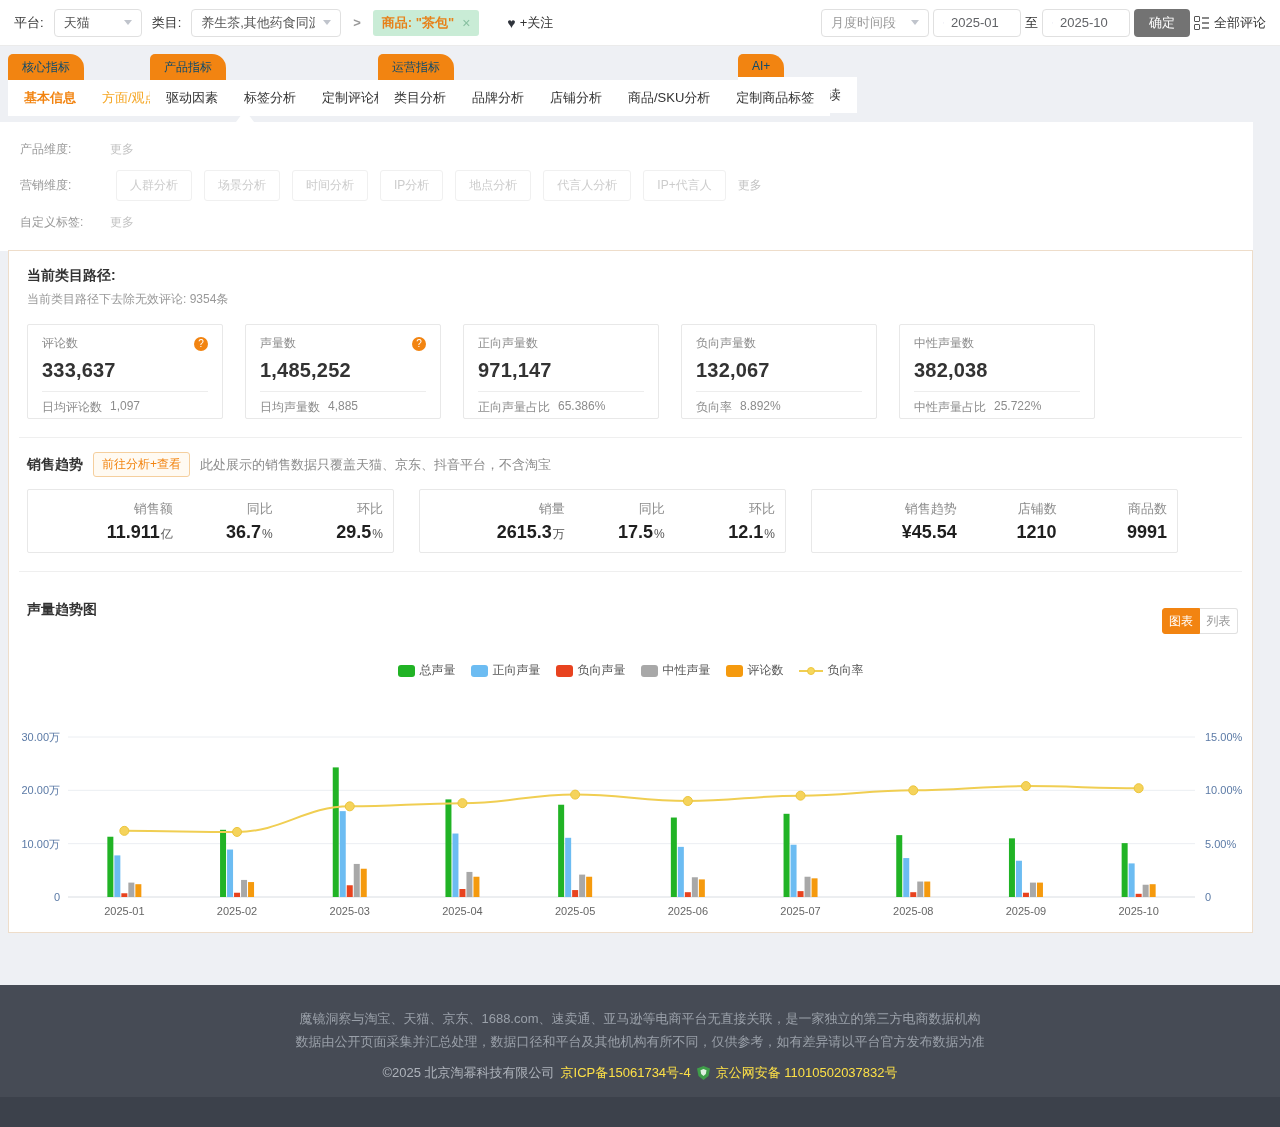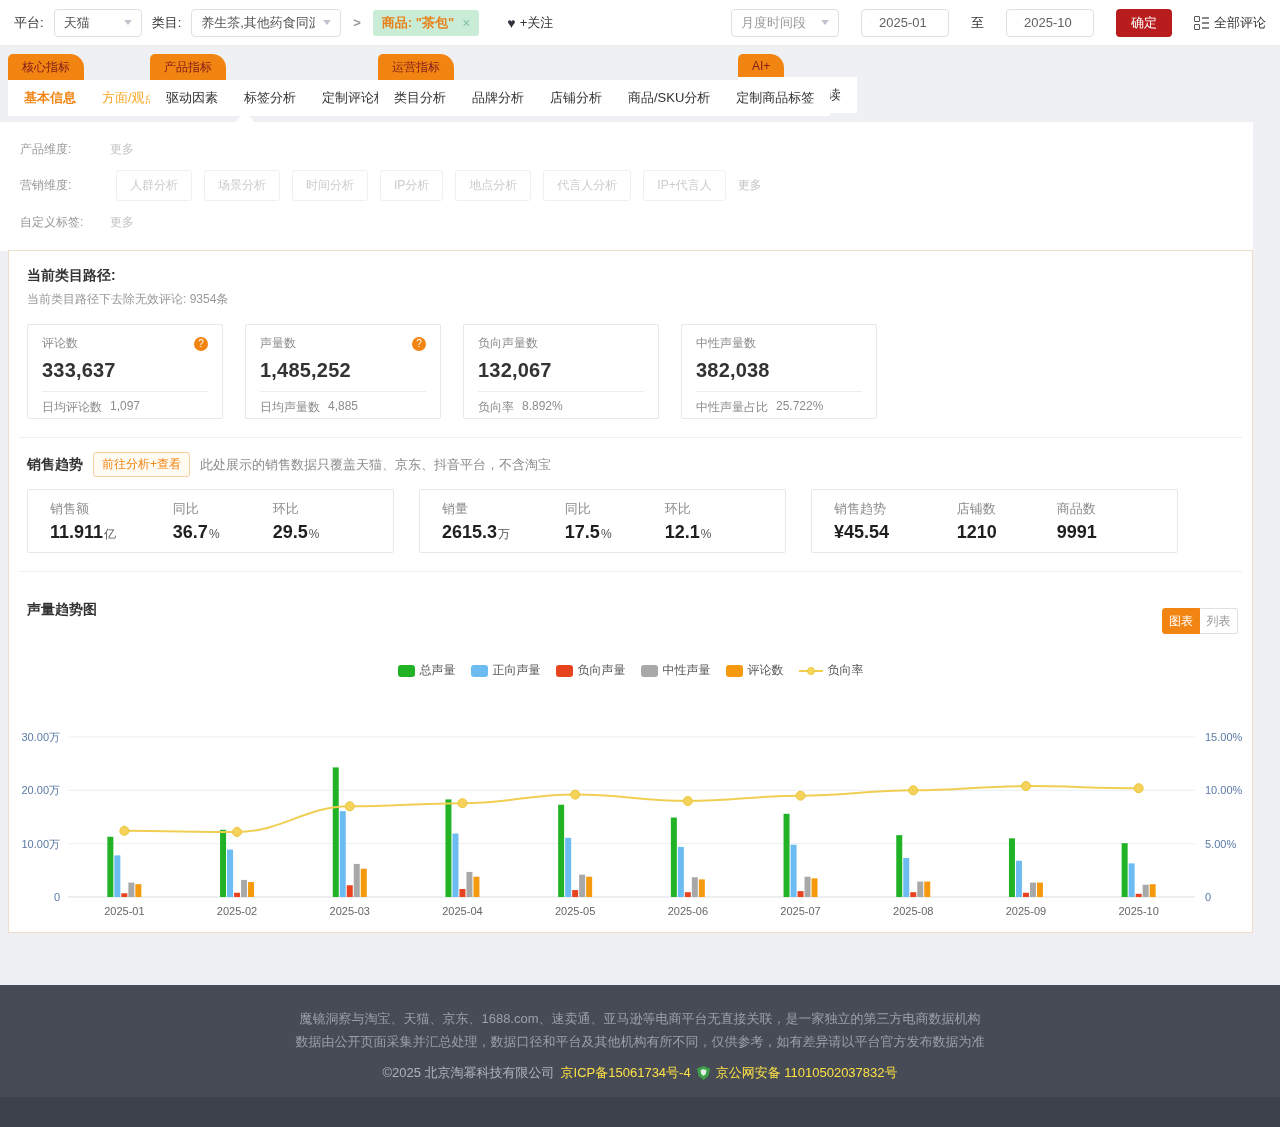--- a/index.html
+++ b/index.html
@@ -6,49 +6,49 @@
   html,body { width:1280px; height:1127px; }
   body {
     font-family:"Liberation Sans","DejaVu Sans",sans-serif;
     background:#eef0f4; color:#333; font-size:13px; position:relative; overflow:hidden;
   }
 
   
   .topbar { position:absolute; left:0; top:0; width:1280px; height:46px; background:#fff;
             border-bottom:1px solid #ebebeb; display:flex; align-items:center; padding:0 14px; }
   .tb-left { display:flex; align-items:center; gap:10px; flex:1; }
-  .tb-right { display:flex; align-items:center; gap:22px;justify-content:flex-end; }
+  .tb-right { display:flex; align-items:center; gap:4px;justify-content:flex-end; }
   .lbl { color:#333; }
   .selectbox { display:flex; align-items:center; justify-content:space-between; gap:8px;
                border:1px solid #e0e0e0; border-radius:4px; background:#fff; height:28px;
                padding:0 9px; color:#555; cursor:pointer; }
   .selectbox.sm { width:88px; }
   .selectbox.md { width:150px; }
   .selectbox.gray { color:#999; width:108px; }
   .caret-down { width:0; height:0; border-left:4px solid transparent; border-right:4px solid transparent;
                 border-top:5px solid #c0c4cc; flex:0 0 auto; }
   .sep { color:#999; font-weight:700; margin:0 2px; }
   .tag { background:#c9ecd6; border-radius:3px; height:26px; display:flex; align-items:center;
          gap:8px; padding:0 9px; }
   .tag b { color:#e78119; font-weight:700; }
   .tag-x { color:#87bfa0; font-size:14px; cursor:pointer; }
   .follow { display:flex; align-items:center; gap:4px; margin-left:18px; cursor:pointer; color:#333; }
   .heart { color:#2f333b; font-size:14px; }
   .dateinput { display:flex; align-items:center; gap:7px; border:1px solid #e0e0e0; border-radius:4px;
                background:#fff; height:28px; padding:0 9px; width:88px; }
   .dateinput input { border:none; outline:none; width:60px; font-size:13px; color:#606266;
                      font-family:inherit; background:transparent; }
-  .btn-primary { background:#b91c1c; color:#fff; border:none; border-radius:4px; height:28px;
+  .btn-primary { background:#737373; color:#fff; border:none; border-radius:4px; height:28px;
                  padding:0 15px; font-size:13px; cursor:pointer; font-family:inherit; }
   .allcomments { display:flex; align-items:center; gap:5px; cursor:pointer; color:#333; }
 
   
   .tabs-row { position:absolute; left:0; top:52px; width:1280px; height:72px; }
   .tabgroup { position:absolute; top:2px; }
-  .tabgroup .tg-label { display:inline-block; background:#f28411; color:#7f1d1d; font-size:12px;
+  .tabgroup .tg-label { display:inline-block; background:#f28411; color:#0c4a6e; font-size:12px;
                         padding:5px 14px 4px; border-radius:5px 14px 0 0; }
   .tabgroup .tg-items { background:#fff; height:33px; display:flex; align-items:center;
                         padding:18px 16px; gap:26px; white-space:nowrap; }
   .tg-item { color:#333; cursor:pointer; }
   .tg-item.active { color:#f28411; font-weight:700; }
   .tg-item.hl { color:#f5a623; }
   .tabs-caret { position:absolute; left:236px; top:110px; width:0; height:0;
                 border-left:9px solid transparent; border-right:9px solid transparent;
                 border-bottom:12px solid #fff; }
 
@@ -79,21 +79,21 @@
   .hr { border:none; border-top:1px solid #efefef; margin:18px 0 14px; }
 
   .sales-head { display:flex; align-items:center; gap:10px; margin-left:8px; }
   .sales-title, .chart-title { font-size:14px; font-weight:700; color:#333;text-align:right; }
   .badge { border:1px solid #f5cf9e; background:#fffaf2; color:#f28411; font-size:12px;
            border-radius:3px; padding:3px 8px; cursor:pointer; }
   .sales-note { color:#8c8c8c; font-size:13px; }
   .salescards { display:flex; gap:25px; margin:12px 0 0 8px; }
   .salescard { width:367px; height:64px; border:1px solid #e8e8e8; border-radius:2px;
                display:flex; align-items:center; padding:0 10px 0 22px; }
-  .metric { width:115px; }
+  .metric { width:115px;text-align:right; }
   .m-label { color:#8c8c8c; font-size:13px; }
   .m-row { margin-top:4px; }
   .m-value { font-size:18px; color:#1f1f1f; font-weight:600; }
   .m-unit { font-size:12px; color:#555; margin-left:1px; }
 
   .chart-head { display:flex; align-items:center; justify-content:space-between; margin-left:8px; margin-right:4px; }
   .toggle { display:flex; margin-top:22px;border-radius:13px; }
   .toggle .t-btn { width:38px; height:26px; font-size:12px; display:flex; align-items:center;
                    justify-content:center; cursor:pointer; border:1px solid #e0e0e0; background:#fff; color:#999; }
   .toggle .t-btn.active { background:#f28411; border-color:#f28411; color:#fff; }
@@ -256,20 +256,31 @@
     <div class="statcard">
       <div class="sc-head">
         <span>声量数</span>
         <span class="help-icon">?</span>
       </div>
       <div class="sc-value">1,485,252</div>
       <hr class="sc-divider">
       <div class="sc-foot">
         <span>日均声量数</span>
         <span>4,885</span>
+      </div>
+    </div>
+    <div class="statcard">
+      <div class="sc-head">
+        <span>正向声量数</span>
+      </div>
+      <div class="sc-value">971,147</div>
+      <hr class="sc-divider">
+      <div class="sc-foot">
+        <span>正向声量占比</span>
+        <span>65.386%</span>
       </div>
     </div>
     <div class="statcard">
       <div class="sc-head">
         <span>负向声量数</span>
       </div>
       <div class="sc-value">132,067</div>
       <hr class="sc-divider">
       <div class="sc-foot">
         <span>负向率</span>

